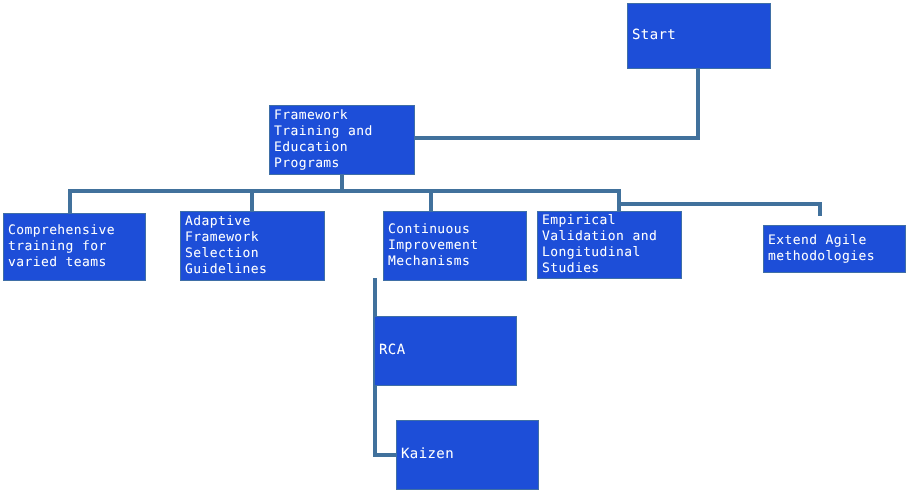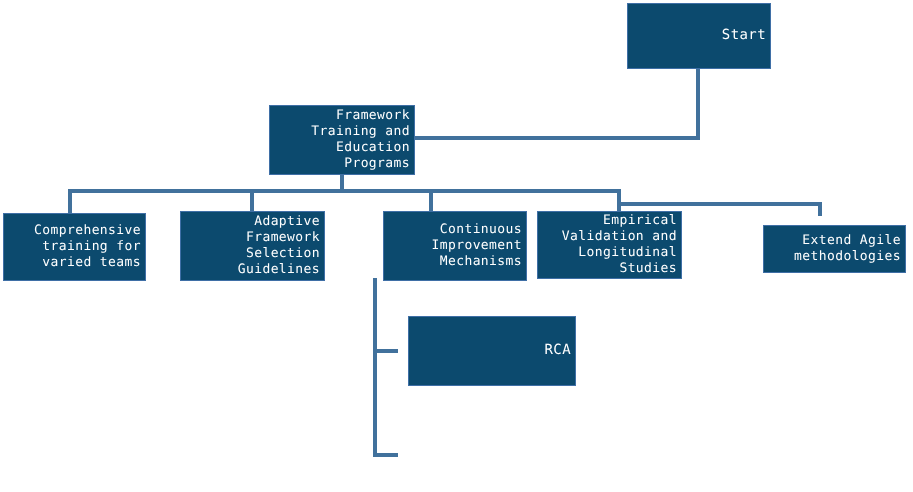--- a/index.html
+++ b/index.html
@@ -12,27 +12,27 @@
     width: 913px;
     height: 492px;
     background: #ffffff;
     overflow: hidden;
     font-family: "DejaVu Sans Mono", "Liberation Mono", monospace;
   }
   
   .node {
     position: absolute;
     box-sizing: border-box;
-    background: #0c4a6e;
+    background: #1d4ed8;
     border: 1px solid #3f6fa6;
     color: #ffffff;
     display: flex;
     align-items: center;
     justify-content: center;
-    text-align: right;
+    text-align: left;
     line-height: 1.22;
     font-size: 13px;
     letter-spacing: 0.4px;
     padding: 2px 4px;
     z-index: 3;
     text-rendering: geometricPrecision;
   }
   .node .label {
     display: block;
     white-space: pre-line;
@@ -109,18 +109,21 @@
 Validation and
 Longitudinal
 Studies</span>
   </div>
 
   <div class="node" style="left:763px; top:213px; width:143px; height:48px;margin-top:12px;">
     <span class="label">Extend Agile
 methodologies</span>
   </div>
 
-  <div class="node big-text" style="left:408px; top:316px; width:168px; height:70px;">
+  <div class="node big-text" style="left:374px; top:316px; width:143px; height:70px;">
     <span class="label">RCA</span>
   </div>
 
+  <div class="node big-text" style="left:396px; top:420px; width:143px; height:70px;">
+    <span class="label">Kaizen</span>
+  </div>
 
 </div>
 
 </body></html>

